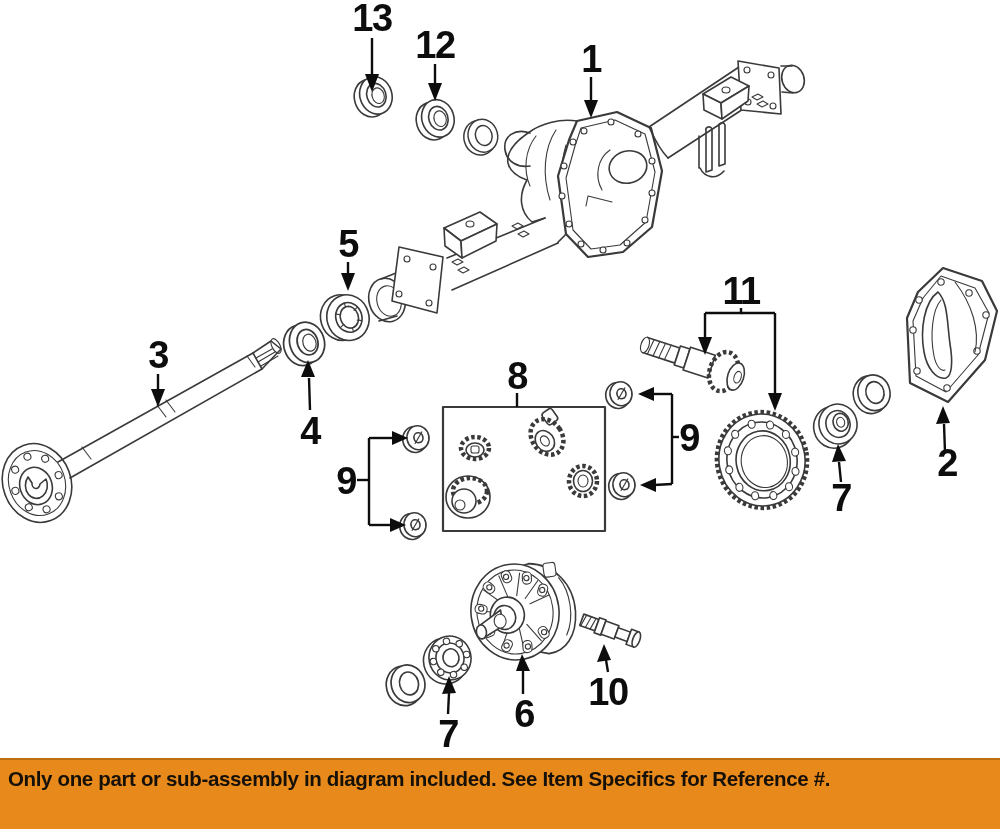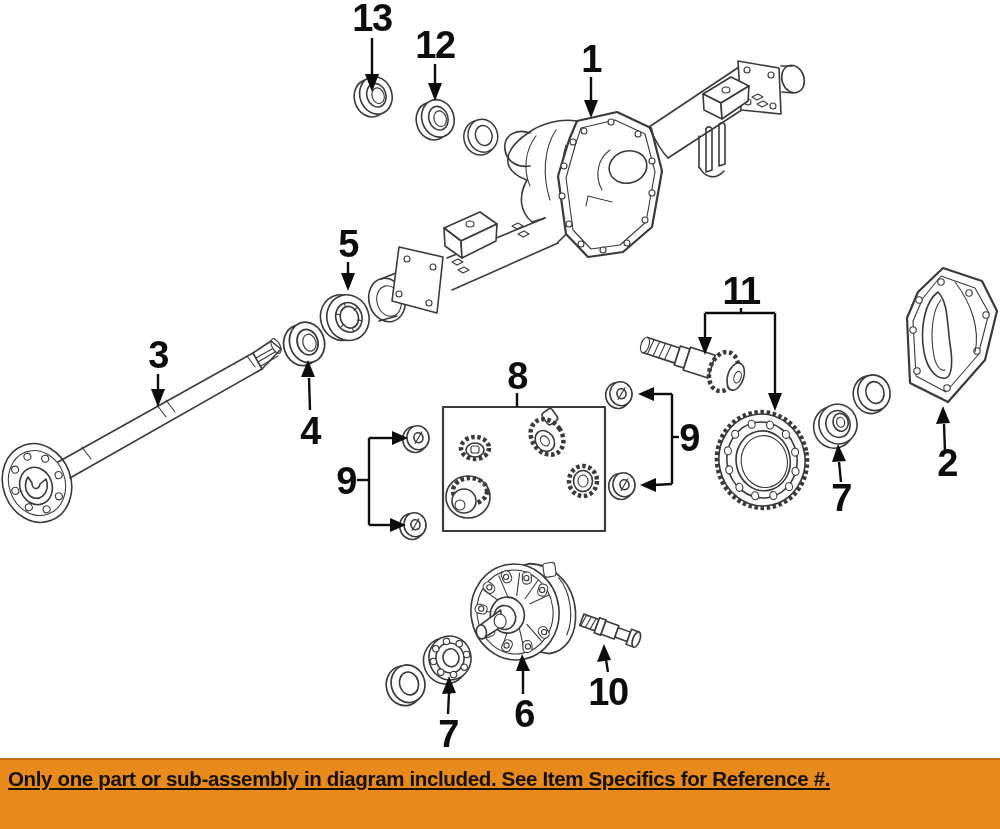--- a/index.html
+++ b/index.html
@@ -16,21 +16,21 @@
   .callout{font-family:"Liberation Sans",sans-serif;font-weight:bold;font-size:38px;
            fill:#0d0d0d;letter-spacing:-1.5px;text-anchor:middle;}
   .arrow{stroke:#0d0d0d;stroke-width:2.4;fill:none;stroke-linecap:butt;}
   .arrowhead{fill:#0d0d0d;stroke:none;}
 
   
   .banner{position:absolute;left:0;top:758px;width:1000px;height:71px;
           background:var(--banner-bg,#E8891B);border-top:2px solid var(--banner-border,#BE6E0E);
           box-sizing:border-box;padding:6px 0 0 8px;}
   .banner-line{font-weight:bold;font-size:20.5px;line-height:26px;letter-spacing:-0.35px;
-               color:var(--banner-text,#151008);white-space:nowrap;text-decoration:underline;}
+               color:var(--banner-text,#151008);white-space:nowrap;}
 </style>
 </head>
 <body>
 
 <div id="diagram">
 <svg width="1000" height="758" viewBox="0 0 1000 758" xmlns="http://www.w3.org/2000/svg">
 
   <defs>
     <g id="sealring">
       <ellipse class="fw" cx="-4" cy="1" rx="16" ry="19"></ellipse>

